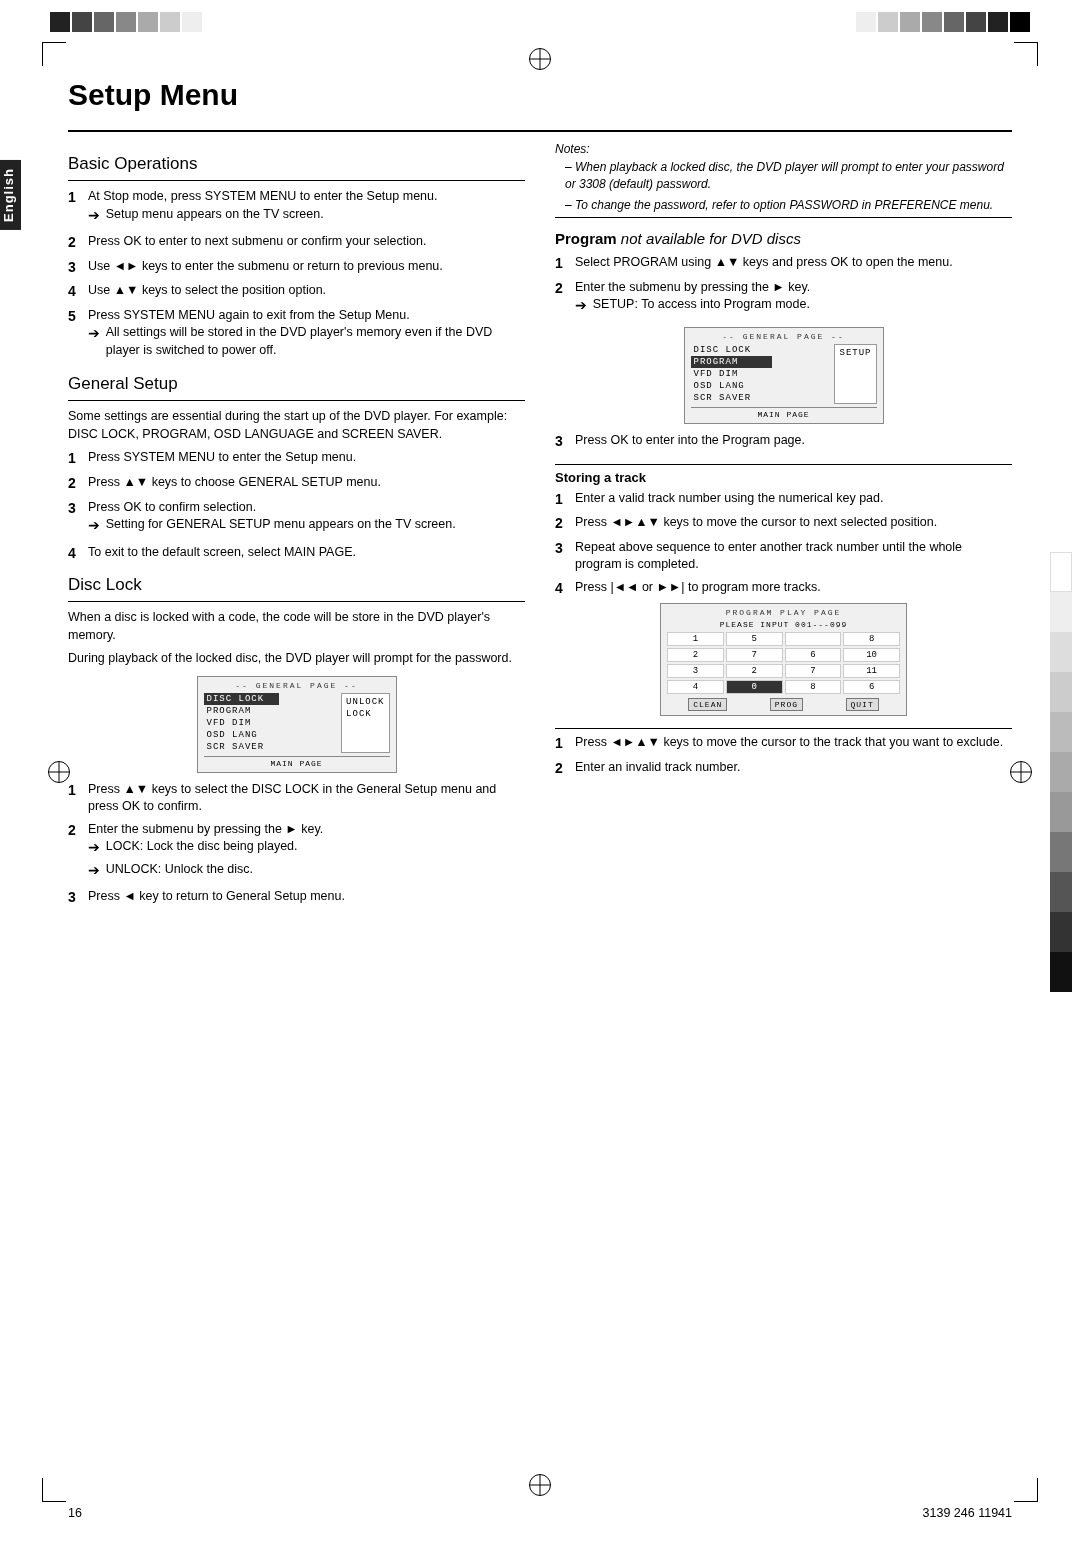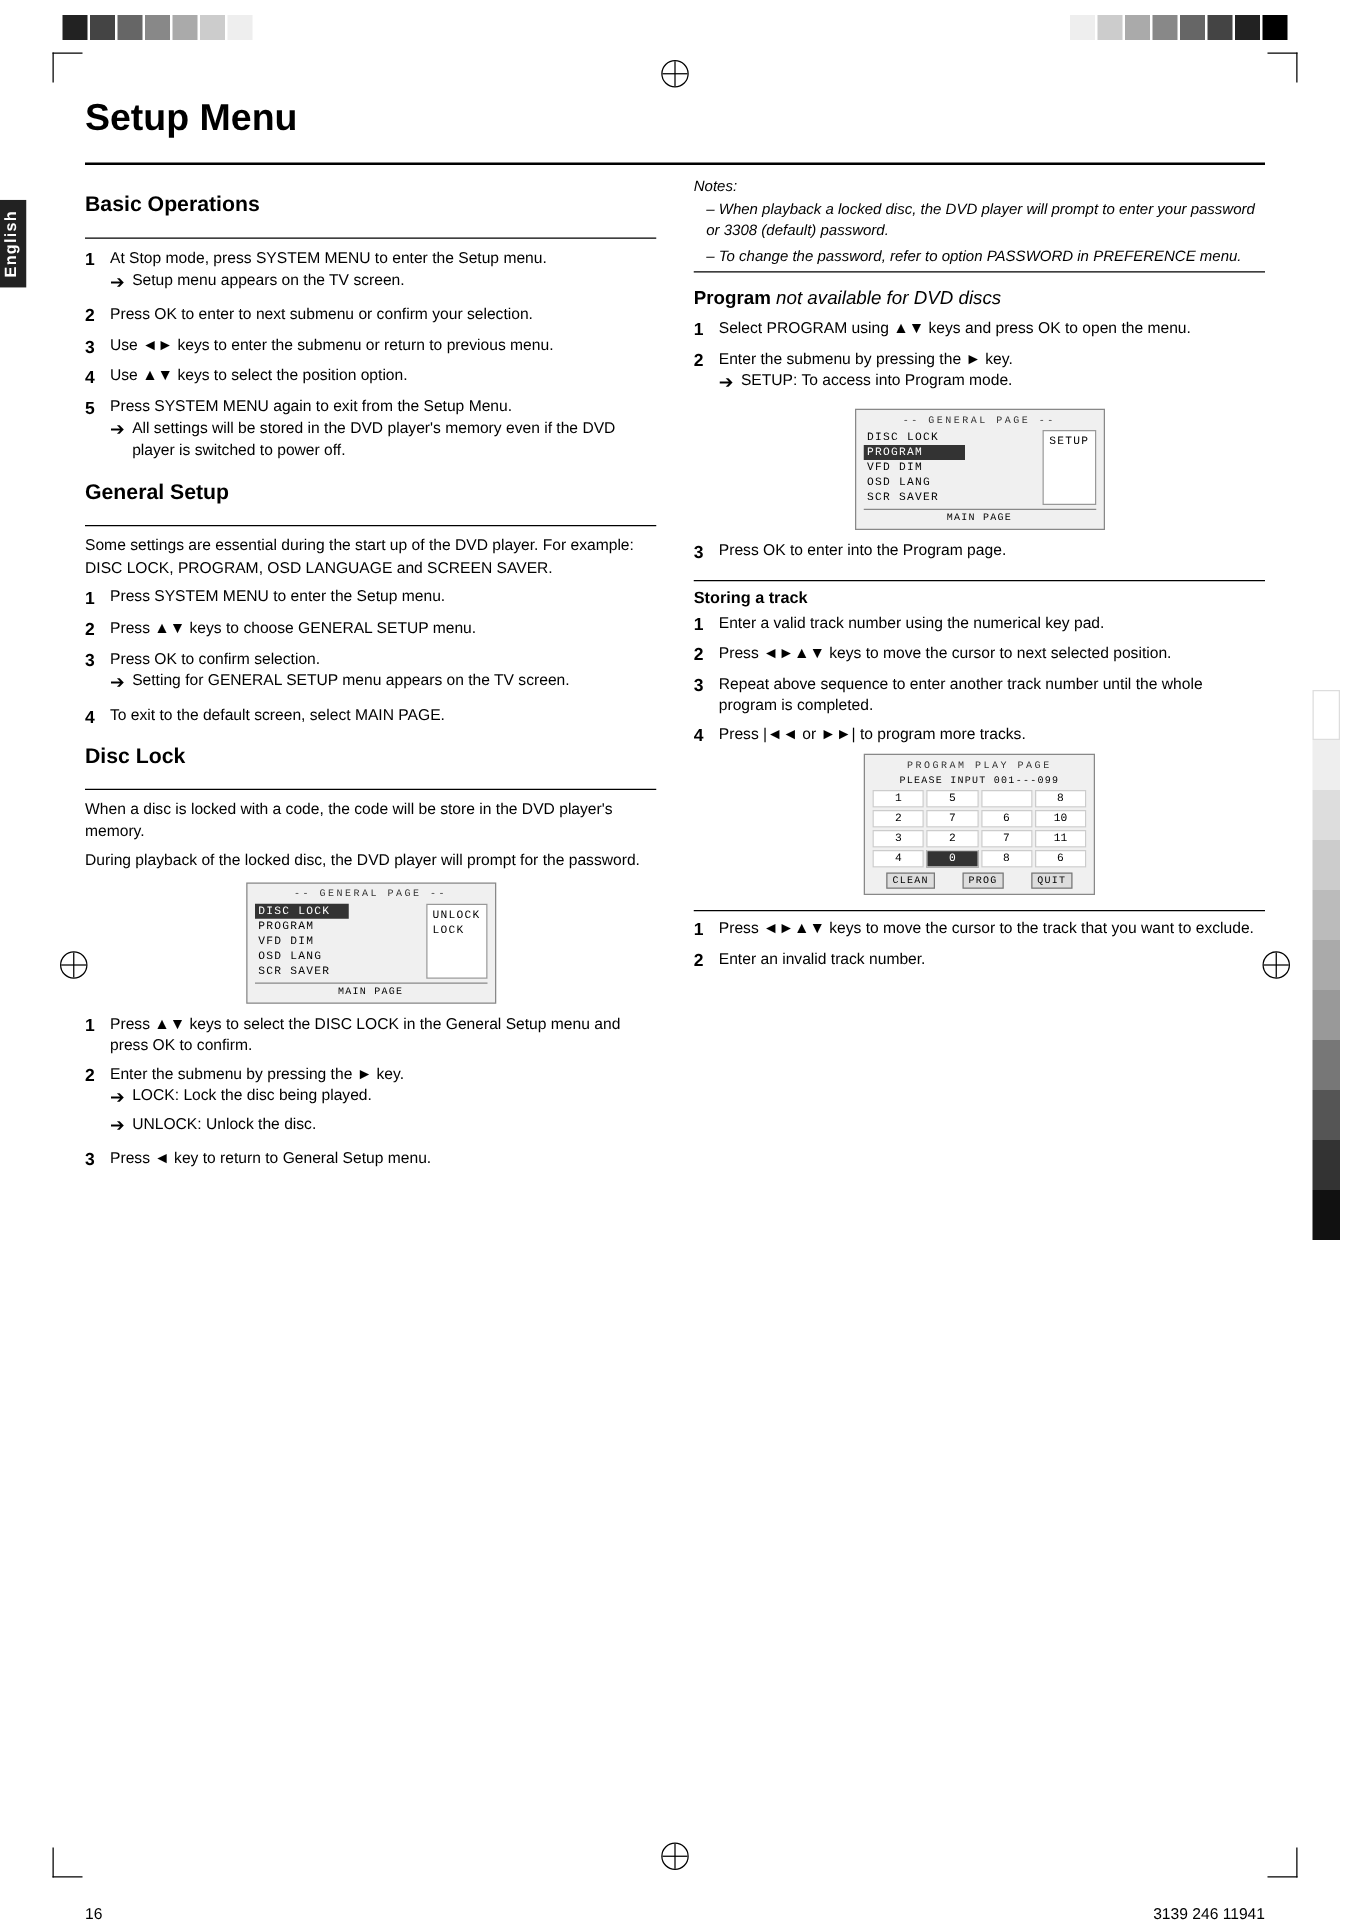--- a/index.html
+++ b/index.html
@@ -107,23 +107,23 @@
     .col-left {
       flex: 1;
     }
     .col-right {
       flex: 1;
     }
 
     
     .section-title {
       font-size: 17px;
-      font-weight: bold;
+      font-weight: normal;
       border-bottom: 1.5px solid #000;
-      padding-bottom: 16px;
+      padding-bottom: 6px;
       margin-bottom: 7px;
     }
     .section-title-italic {
       font-size: 15px;
       font-weight: bold;
     }
     .section-title-italic em {
       font-weight: normal;
       font-style: italic;
     }
@@ -234,21 +234,21 @@
       letter-spacing: 1px;
       padding: 1px 0;
     }
 
     
     .program-screen {
       border: 1px solid #888;
       background: #f0f0f0;
       padding: 4px 6px;
       margin: 4px auto;
-      width: 185px;
+      width: 247px;
       font-family: 'Courier New', monospace;
       font-size: 9px;
     }
     .program-screen .prog-title {
       text-align: center;
       font-size: 8px;
       letter-spacing: 2px;
       margin-bottom: 3px;
       color: #333;
     }
@@ -303,21 +303,21 @@
       margin-bottom: 4px;
       padding-left: 10px;
     }
     .note-item::before {
       content: '– ';
     }
 
     
     .page-footer {
       position: absolute;
-      bottom: 6px;
+      bottom: 24px;
       left: 68px;
       right: 68px;
       display: flex;
       justify-content: space-between;
       font-size: 12.5px;
     }
 
     p { font-size: 12.5px; line-height: 1.4; margin-bottom: 6px; }
 
     .bold { font-weight: bold; }

